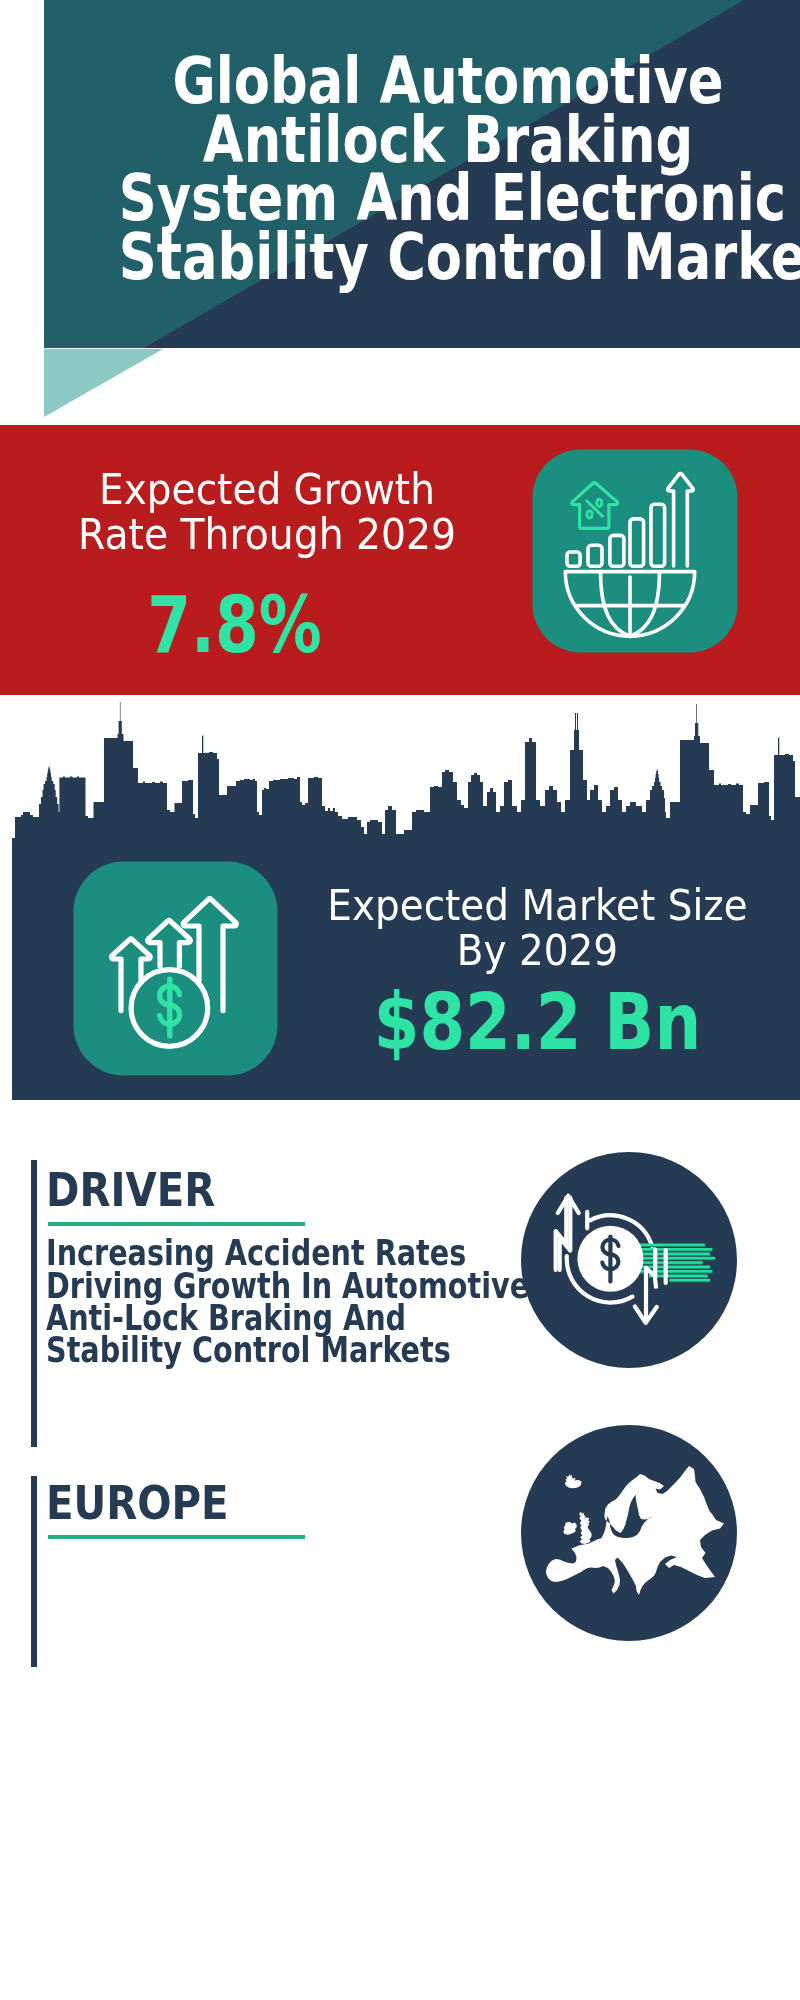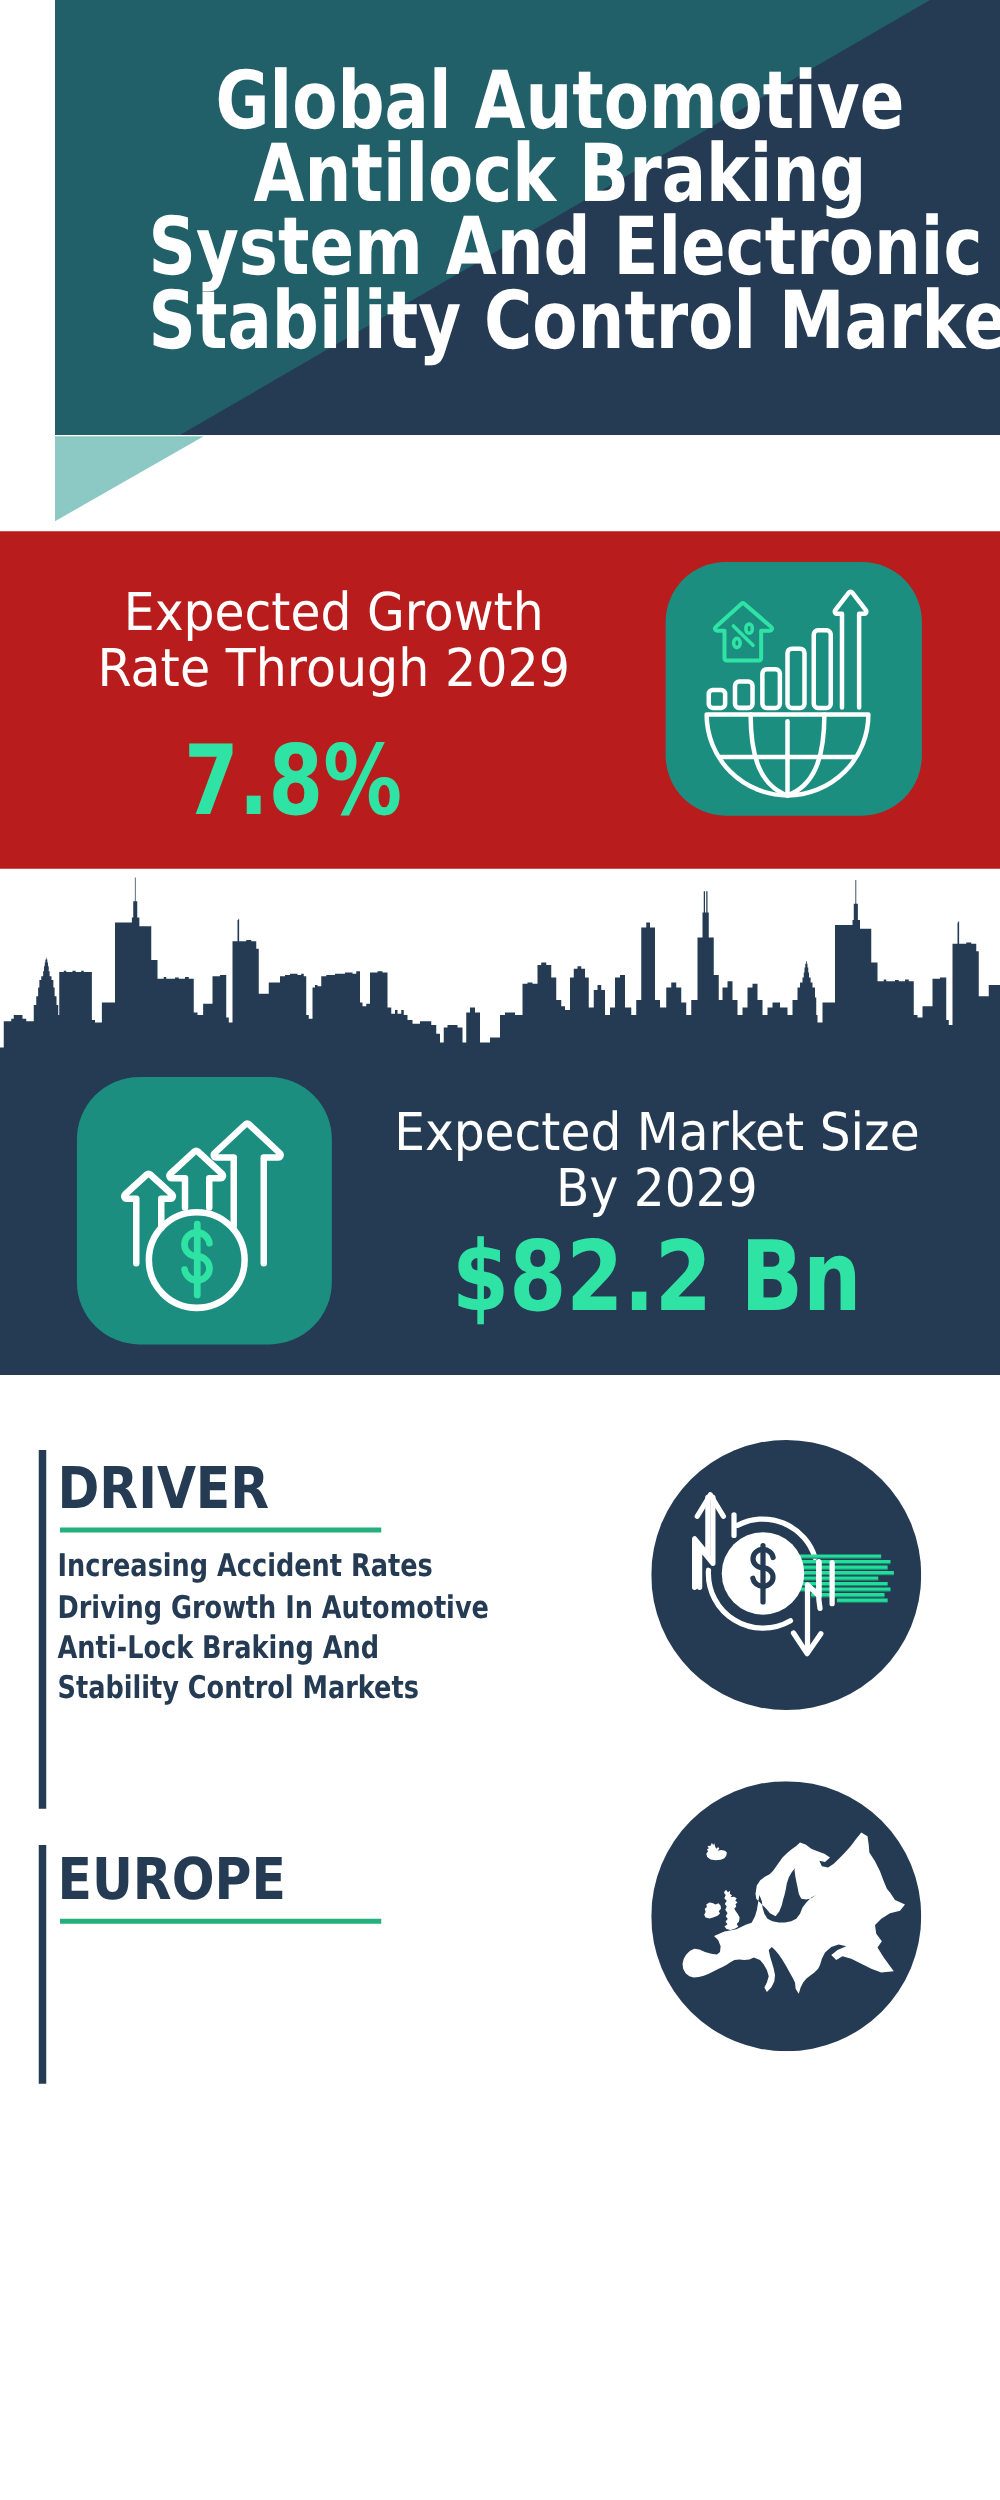--- a/index.html
+++ b/index.html
@@ -18,37 +18,37 @@
   #growth{left:0;top:425px;width:800px;height:270px;background:#b91c1c;}
   .bigline{display:block;white-space:nowrap;line-height:45px;}
   #growth-text{position:absolute;left:1px;top:41.5px;width:532px;text-align:center;
     font-size:41.8px;color:#fff;}
   #growth-value{position:absolute;left:-32px;top:158px;width:532px;text-align:center;
     font-size:77.5px;font-weight:bold;color:#2fe3a4;line-height:84px;}
   #growth-value span{display:inline-block;transform:scaleX(0.812);}
   #growth-icon{position:absolute;left:532px;top:24px;width:206px;height:204px;}
 
   
-  #sky{left:0;top:695px;width:643px;height:405px;}
+  #sky{left:12px;top:695px;width:643px;height:405px;}
   #ms-text{position:absolute;left:283px;top:188px;width:485px;text-align:center;
     font-size:41.8px;color:#fff;}
   #ms-value{position:absolute;left:283px;top:285px;width:485px;text-align:center;
     font-size:77.6px;font-weight:bold;color:#2fe3a4;line-height:84px;}
   #ms-value span{display:inline-block;transform:scaleX(0.8465);}
   #ms-icon{position:absolute;left:60.6px;top:166px;width:205px;height:215px;}
 
 
   
   .secbar{position:absolute;left:31px;width:5.9px;background:#253b53;}
   .sech{position:absolute;font-family:"DejaVu Sans Condensed","DejaVu Sans",sans-serif;
     font-weight:bold;font-size:46px;line-height:46px;color:#253b53;white-space:nowrap;
     transform-origin:0 0;transform:scaleX(0.974);}
   .secrule{position:absolute;left:47.7px;width:257px;height:4.6px;background:#25af7d;}
   .secbody{position:absolute;font-family:"DejaVu Sans Condensed","DejaVu Sans",sans-serif;
-    font-weight:bold;font-size:25px;line-height:32.2px;color:#253b53;}
+    font-weight:bold;font-size:35px;line-height:32.2px;color:#253b53;}
   .secbody span{display:block;white-space:nowrap;transform-origin:0 0;transform:scaleX(0.910);}
 </style>
 </head>
 <body>
 
 <div class="page">
 
   <div class="abs" id="hdr">
     <svg width="800" height="430" viewBox="0 0 800 430">
       <rect x="0" y="0" width="800" height="348" fill="#216068"></rect>

